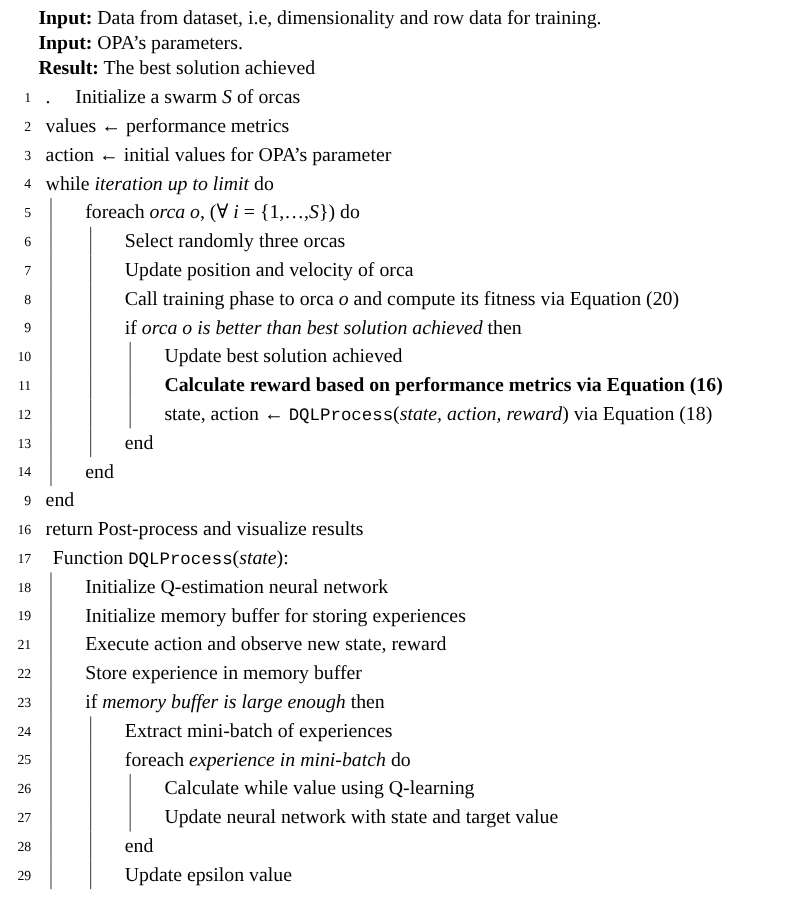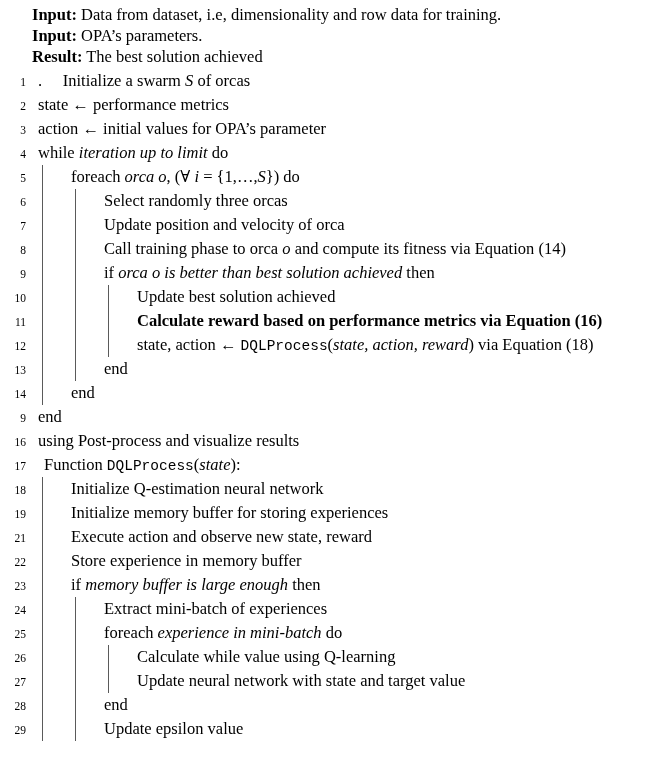--- a/index.html
+++ b/index.html
@@ -89,21 +89,21 @@
       <div class="hdr-line"><span class="hdr-label">Input:</span><span> OPA’s parameters.</span></div>
       <div class="hdr-line"><span class="hdr-label">Result:</span><span> The best solution achieved</span></div>
     </div>
   <div class="body-block">
       <div class="algo-line">
         <span class="ln">1</span>
         <span class="line-body" style="left: 38px; text-align: right;"><span>.  Initialize a swarm </span><span class="math">S</span><span> of orcas</span></span>
       </div>
       <div class="algo-line">
         <span class="ln">2</span>
-        <span class="line-body" style="left: 38px;"><span>state ← performance metrics</span></span>
+        <span class="line-body" style="left: 38px;"><span>values ← performance metrics</span></span>
       </div>
       <div class="algo-line">
         <span class="ln">3</span>
         <span class="line-body" style="left: 38px;"><span>action ← initial values for OPA’s parameter</span></span>
       </div>
       <div class="algo-line">
         <span class="ln">4</span>
         <span class="line-body" style="left: 38px;"><span class="kw">while</span><span> </span><span class="it">iteration up to limit</span><span> </span><span class="kw">do</span></span>
       </div>
       <div class="algo-line">
@@ -120,21 +120,21 @@
       <div class="algo-line">
         <span class="ln">7</span>
         <span class="guide" style="left: 42px;"></span>
         <span class="guide" style="left: 75px;"></span>
         <span class="line-body" style="left: 104px;"><span>Update position and velocity of orca</span></span>
       </div>
       <div class="algo-line">
         <span class="ln">8</span>
         <span class="guide" style="left: 42px;"></span>
         <span class="guide" style="left: 75px;"></span>
-        <span class="line-body" style="left: 104px;"><span>Call training phase to orca </span><span class="math">o</span><span> and compute its fitness via Equation (14)</span></span>
+        <span class="line-body" style="left: 104px;"><span>Call training phase to orca </span><span class="math">o</span><span> and compute its fitness via Equation (20)</span></span>
       </div>
       <div class="algo-line">
         <span class="ln">9</span>
         <span class="guide" style="left: 42px;"></span>
         <span class="guide" style="left: 75px;"></span>
         <span class="line-body" style="left: 104px;"><span class="kw">if</span><span> </span><span class="it">orca o is better than best solution achieved</span><span> </span><span class="kw">then</span></span>
       </div>
       <div class="algo-line">
         <span class="ln">10</span>
         <span class="guide" style="left: 42px;"></span>
@@ -166,21 +166,21 @@
         <span class="ln">14</span>
         <span class="guide" style="left: 42px;"></span>
         <span class="line-body" style="left: 71px;"><span class="kw">end</span></span>
       </div>
       <div class="algo-line">
         <span class="ln">9</span>
         <span class="line-body" style="left: 38px;"><span class="kw">end</span></span>
       </div>
       <div class="algo-line">
         <span class="ln">16</span>
-        <span class="line-body" style="left: 38px;"><span class="kw">using</span><span> Post-process and visualize results</span></span>
+        <span class="line-body" style="left: 38px;"><span class="kw">return</span><span> Post-process and visualize results</span></span>
       </div>
       <div class="algo-line">
         <span class="ln">17</span>
         <span class="line-body" style="left: 44px; text-align: right;"><span class="kw">Function</span><span> </span><span class="mono">DQLProcess</span><span>(</span><span class="it">state</span><span>):</span></span>
       </div>
       <div class="algo-line">
         <span class="ln">18</span>
         <span class="guide" style="left: 42px;"></span>
         <span class="line-body" style="left: 71px;"><span>Initialize Q-estimation neural network</span></span>
       </div>

